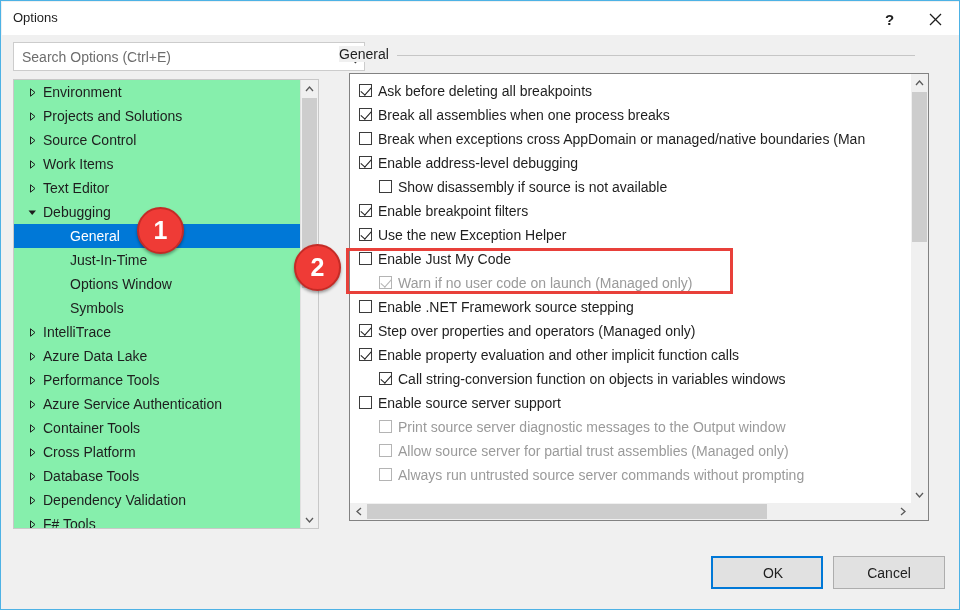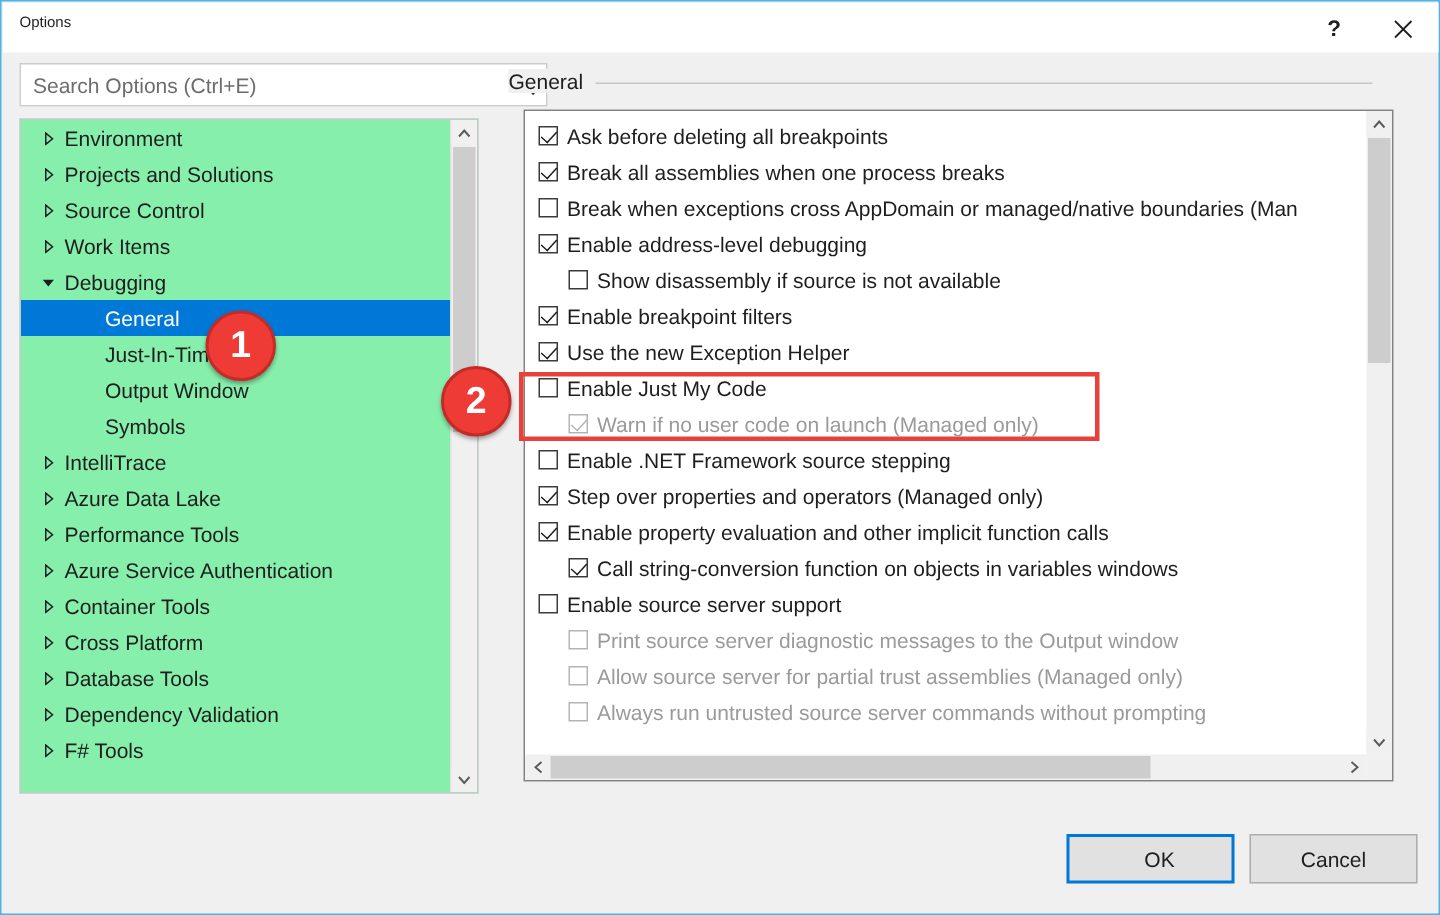--- a/index.html
+++ b/index.html
@@ -30,21 +30,21 @@
     position: absolute;
     left: 1px; top: 1px;
     width: 958px;
     height: 33px;
     background: #ffffff;
     box-sizing: border-box;
   }
   #title-text {
     position: absolute;
     left: 11px; top: 8px;
-    font-size: 10px;
+    font-size: 13px;
     color: #1e1e1e;
     white-space: nowrap;
   }
   .titlebtn {
     position: absolute;
     top: 1px;
     width: 45px;
     height: 32px;
     background: transparent;
     border: none;
@@ -375,33 +375,41 @@
           <span class="arrow">
             <svg width="9" height="9" viewBox="0 0 9 9">
               <polygon points="2.5,0.8 7,4.5 2.5,8.2" fill="none" stroke="#1e1e1e" stroke-width="1"></polygon>
             </svg>
           </span>
           <span class="tlabel">Work Items</span>
         </div>
         <div class="tree-row">
           <span class="arrow">
             <svg width="9" height="9" viewBox="0 0 9 9">
+              <polygon points="2.5,0.8 7,4.5 2.5,8.2" fill="none" stroke="#1e1e1e" stroke-width="1"></polygon>
+            </svg>
+          </span>
+          <span class="tlabel">Text Editor</span>
+        </div>
+        <div class="tree-row">
+          <span class="arrow">
+            <svg width="9" height="9" viewBox="0 0 9 9">
               <polygon points="0.5,2.5 8,2.5 4.2,7" fill="#1e1e1e"></polygon>
             </svg>
           </span>
           <span class="tlabel">Debugging</span>
         </div>
         <div class="tree-row child selected">
           <span class="tlabel">General</span>
         </div>
         <div class="tree-row child">
           <span class="tlabel">Just-In-Time</span>
         </div>
         <div class="tree-row child">
-          <span class="tlabel">Output Window</span>
+          <span class="tlabel">Options Window</span>
         </div>
         <div class="tree-row child">
           <span class="tlabel">Symbols</span>
         </div>
         <div class="tree-row">
           <span class="arrow">
             <svg width="9" height="9" viewBox="0 0 9 9">
               <polygon points="2.5,0.8 7,4.5 2.5,8.2" fill="none" stroke="#1e1e1e" stroke-width="1"></polygon>
             </svg>
           </span>

